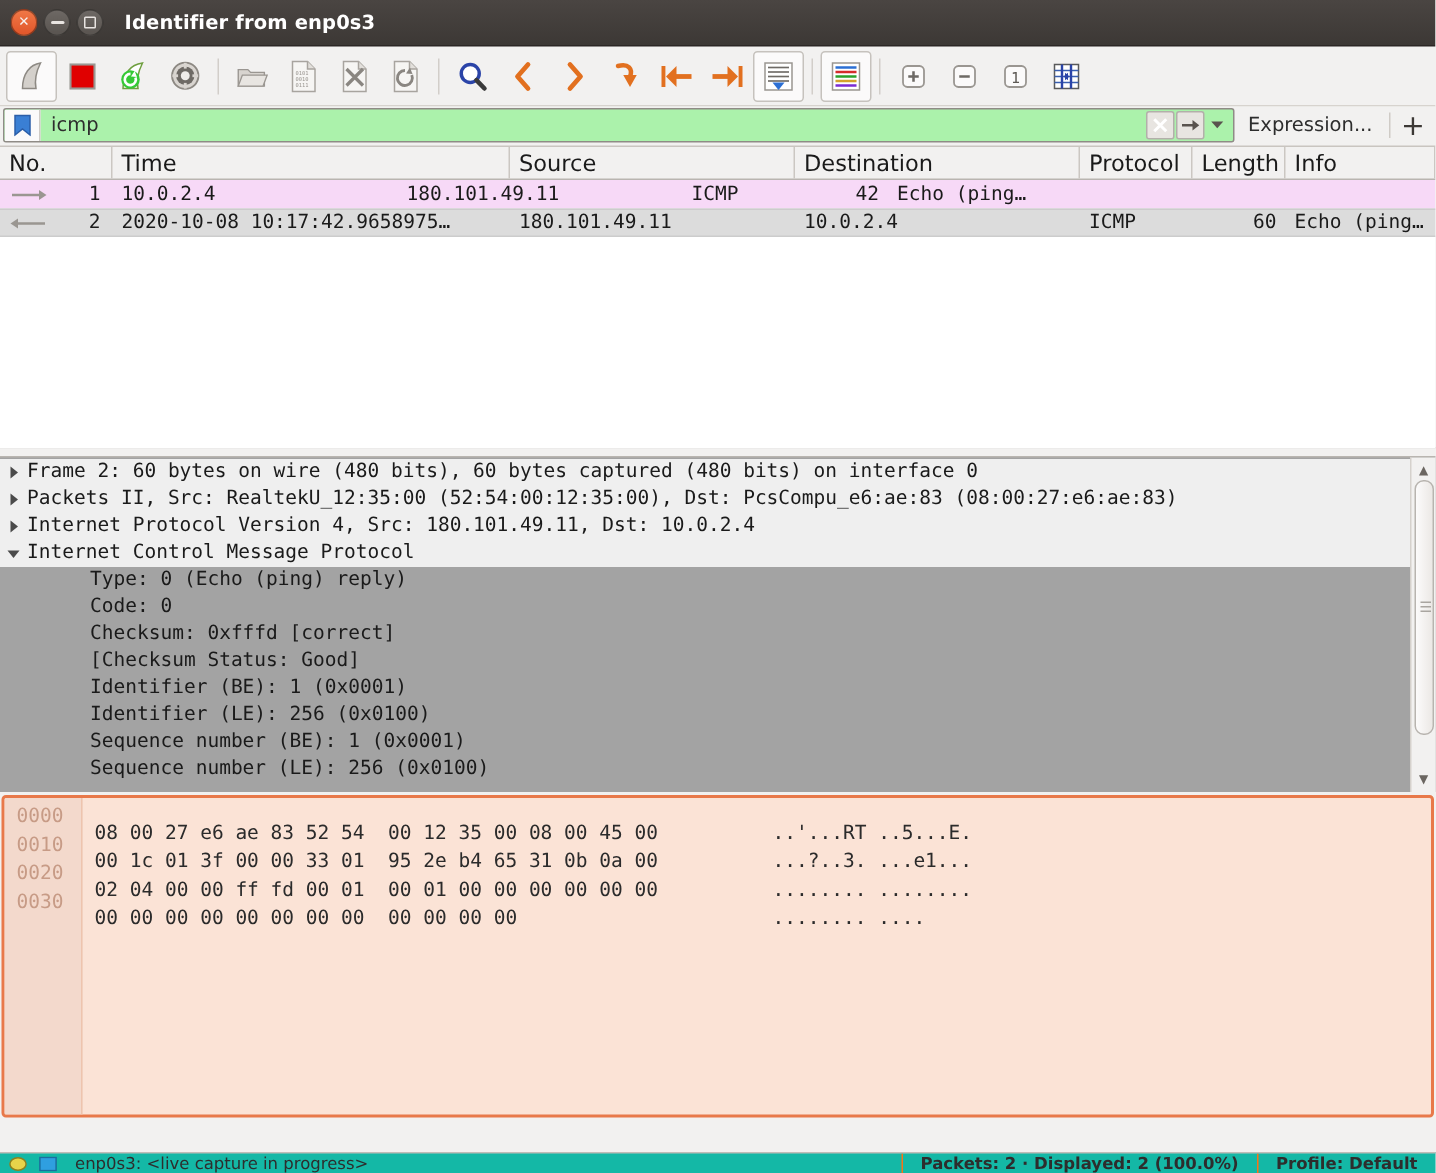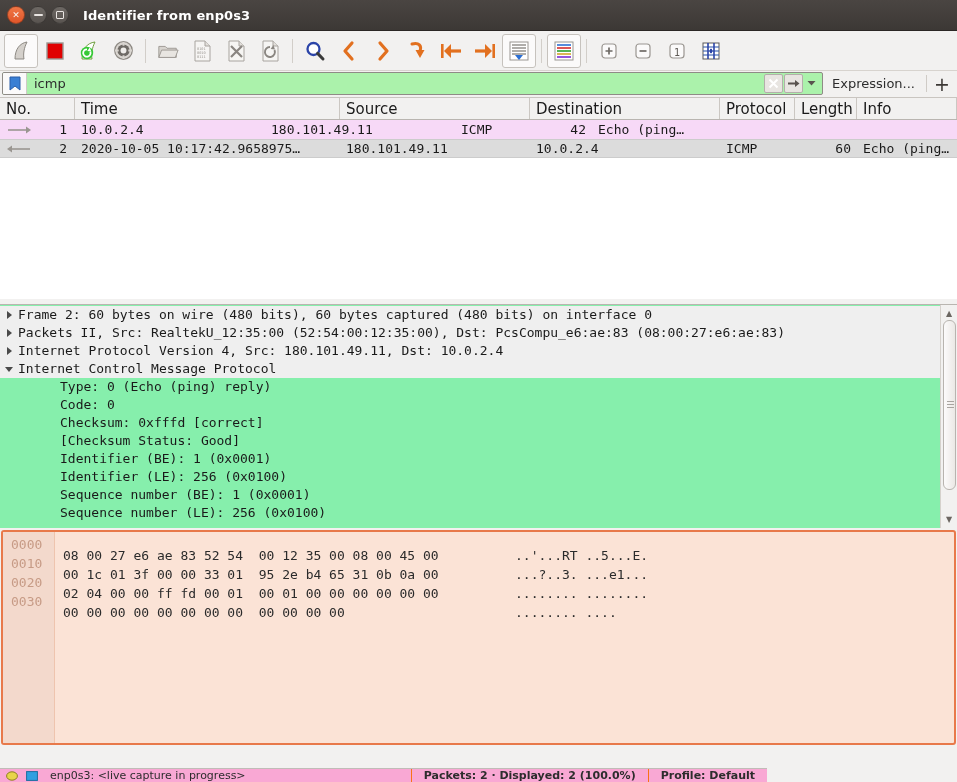--- a/index.html
+++ b/index.html
@@ -120,21 +120,21 @@
   .dirarrow { flex: 0 0 34px; display:flex; align-items:center; }
   .no-num { flex: 1; text-align: right; padding-right: 2px; }
   .plist-body-fill { background: #ffffff; }
 
   
   .splitter { height: 6px; background: #f2f1f0; }
   .splitter-line { height:1px; background:#c0bcb7; }
 
   
   .details-pane {
-    background: #86efac; position: relative; display: flex;
+    background: #a3a3a3; position: relative; display: flex;
     border-top: 1px solid #b9b5b0;
   }
   .details-scrollarea { flex: 1; overflow: hidden; padding-top: 1px; }
   .drow {
     height: 18px; line-height: 18px;
     font-family: "DejaVu Sans Mono", "Liberation Mono", monospace;
     font-size: 13px; color: #1a1a1a; white-space: nowrap;
     display: flex; align-items: center;
   }
   .drow.sel { background: #efefef; }
@@ -181,22 +181,22 @@
     height: 19px; line-height: 19px;
     font-family: "DejaVu Sans Mono", "Liberation Mono", monospace;
     font-size: 13px; color: #2b2b2b; white-space: pre;
   }
   .hex-offsets .hexline { color: #c79b86; padding-left: 8px; }
   .hex-bytes { display: inline-block; width: 460px; padding-left: 8px; }
   .hex-ascii { display: inline-block; color: #2b2b2b; }
 
   
   .statusbar {
-    position: absolute; left: 0; bottom: 0; width: 767px; height: 14px;
-    background: #f9a8d4; border-top: 1px solid #c0bcb7;
+    position: absolute; left: 0; bottom: 0; width: 957px; height: 14px;
+    background: #14b8a6; border-top: 1px solid #c0bcb7;
     display: flex; align-items: center; overflow: hidden;
     font-size: 11px; color: #2d2d2d;
   }
   .sb-ico { width: 16px; height: 12px; display:flex; align-items:center; justify-content:center; margin-left: 4px;}
   .sb-text { margin-left: 10px; white-space: nowrap; }
   .sb-right { margin-left: auto; display:flex; }
   .sb-cell { padding: 0 12px; border-left: 1px solid #f97316; white-space: nowrap; font-weight: bold; }
 </style>
 </head>
 <body>
@@ -469,21 +469,21 @@
       <div class="plist-row r2">
         <div class="col-no">
           <span class="dirarrow">
             <svg width="26" height="10" viewBox="0 0 26 10">
               <line x1="5" y1="5" x2="24" y2="5" stroke="#9a9691" stroke-width="1.6"></line>
               <path d="M6 1.6 L1 5 L6 8.4 Z" fill="#9a9691"></path>
             </svg>
           </span>
           <span class="no-num">2</span>
         </div>
-        <div class="col-time">2020-10-05 10:17:42.9658975…</div>
+        <div class="col-time">2020-10-08 10:17:42.9658975…</div>
         <div class="col-src">180.101.49.11</div>
         <div class="col-dst">10.0.2.4</div>
         <div class="col-prot">ICMP</div>
         <div class="col-len">60</div>
         <div class="col-info">Echo (ping…</div>
       </div>
     </div>
   <div class="plist-body-fill" style="height:141px;"></div>
 </div>
 

